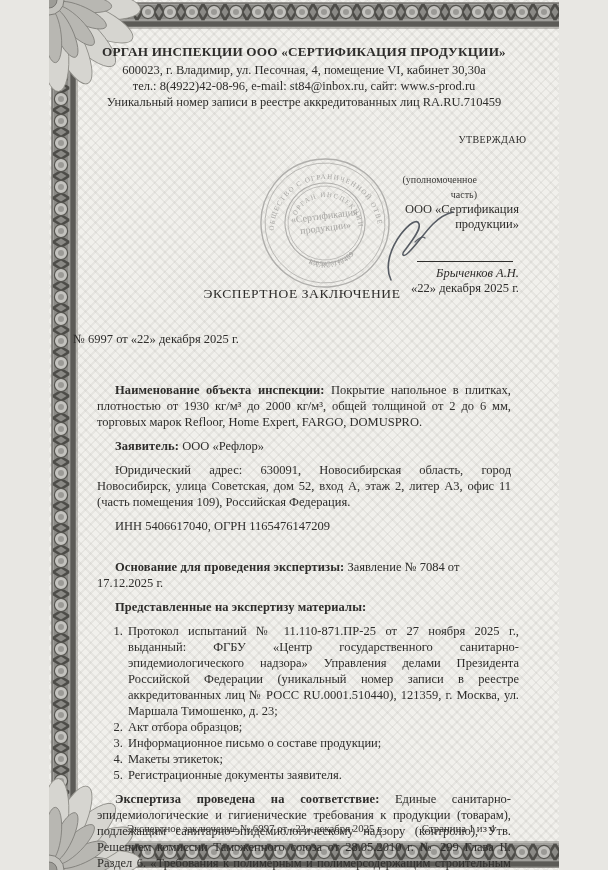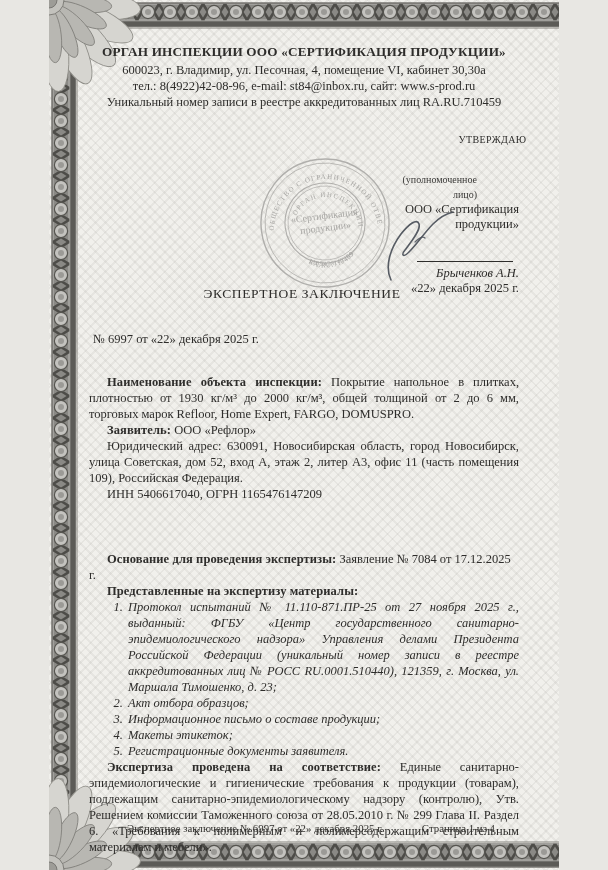--- a/index.html
+++ b/index.html
@@ -18,28 +18,28 @@
   .frame-svg{position:absolute;left:0;top:0;width:608px;height:870px;pointer-events:none;}
   .abs{position:absolute;}
   .hdr{left:40px;right:40px;top:44px;text-align:center;line-height:16px;font-size:12.5px;}
   .hdr .org{font-weight:bold;font-size:13.2px;letter-spacing:.2px;margin-bottom:2px;}
   .approve{left:336px;width:215px;top:134px;text-align:center;font-size:10px;letter-spacing:.4px;}
   .appr-block{left:330px;right:40px;top:172px;text-align:right;font-size:12.5px;line-height:15px;}
   .appr-block .note{font-size:10px;color:#3a3937;padding-right:42px;}
   .sig-row{margin-top:18px;font-style:italic;}
   .sig-line{display:inline-block;width:96px;border-bottom:1px solid #2e2d2b;height:11px;margin-right:6px;vertical-align:baseline;}
   .doc-title{left:0;right:4px;top:286px;text-align:center;font-weight:normal;font-size:13.5px;letter-spacing:.6px;}
-  .doc-number{left:44px;top:332px;font-size:12.5px;}
+  .doc-number{left:24px;top:332px;font-size:12.5px;}
   .body-block{left:40px;right:40px;font-size:12.5px;line-height:16px;}
   .b1{top:374px;}
   .b2{top:551px;}
-  .para{margin:0;text-indent:18px;text-align:justify;}
+  .para{margin:8px;text-indent:18px;text-align:justify;}
   .para.nj{text-align:left;}
   ol.mats{margin:0;padding:0 0 0 37px;}
-  ol.mats li{text-align:justify;padding-left:2px;font-style:italic;}
+  ol.mats li{text-align:justify;padding-left:2px;}
   .footer{left:78px;right:64px;top:822px;display:flex;justify-content:space-between;font-size:10.8px;color:#33322f;}
   .stamp-wrap{left:203px;top:148px;width:146px;height:150px;}
   .sig-wrap{left:326px;top:198px;width:140px;height:92px;}
   b{letter-spacing:.1px;}
 </style>
 </head>
 <body>
 
 <div class="page">
 
@@ -133,21 +133,21 @@
           <textPath href="#arcNum" startOffset="26%">RA.RU.710459</textPath>
         </text>
         <text font-size="6.4" letter-spacing=".6" font-family="Liberation Serif, serif">
           <textPath href="#arcOgrn" startOffset="30%">1165476147209</textPath>
         </text>
       </g>
     </g>
   </svg>
 
   <div class="abs appr-block">
-    <div class="note">(уполномоченное лицо)</div>
+    <div class="note">(уполномоченное часть)</div>
     <div>ООО «Сертификация продукции»</div>
     <div class="sig-row"><span class="sig-line"></span><span>Брыченков А.Н.</span></div>
     <div>«22» декабря 2025 г.</div>
   </div>
 
   <svg class="abs sig-wrap" viewBox="0 0 140 92" xmlns="http://www.w3.org/2000/svg">
     <path d="M16,82 C10,70 14,52 26,36 C34,26 42,20 44,26 C46,32 36,44 30,52 C26,57 28,60 34,54 C42,46 50,34 58,26 C64,20 70,16 78,14" fill="none" stroke="#4a4f58" stroke-width="1.6" stroke-linecap="round" opacity=".92"></path>
     <path d="M40,44 C44,40 48,38 50,40" fill="none" stroke="#4a4f58" stroke-width="1.3" stroke-linecap="round" opacity=".85"></path>
   </svg>
 

